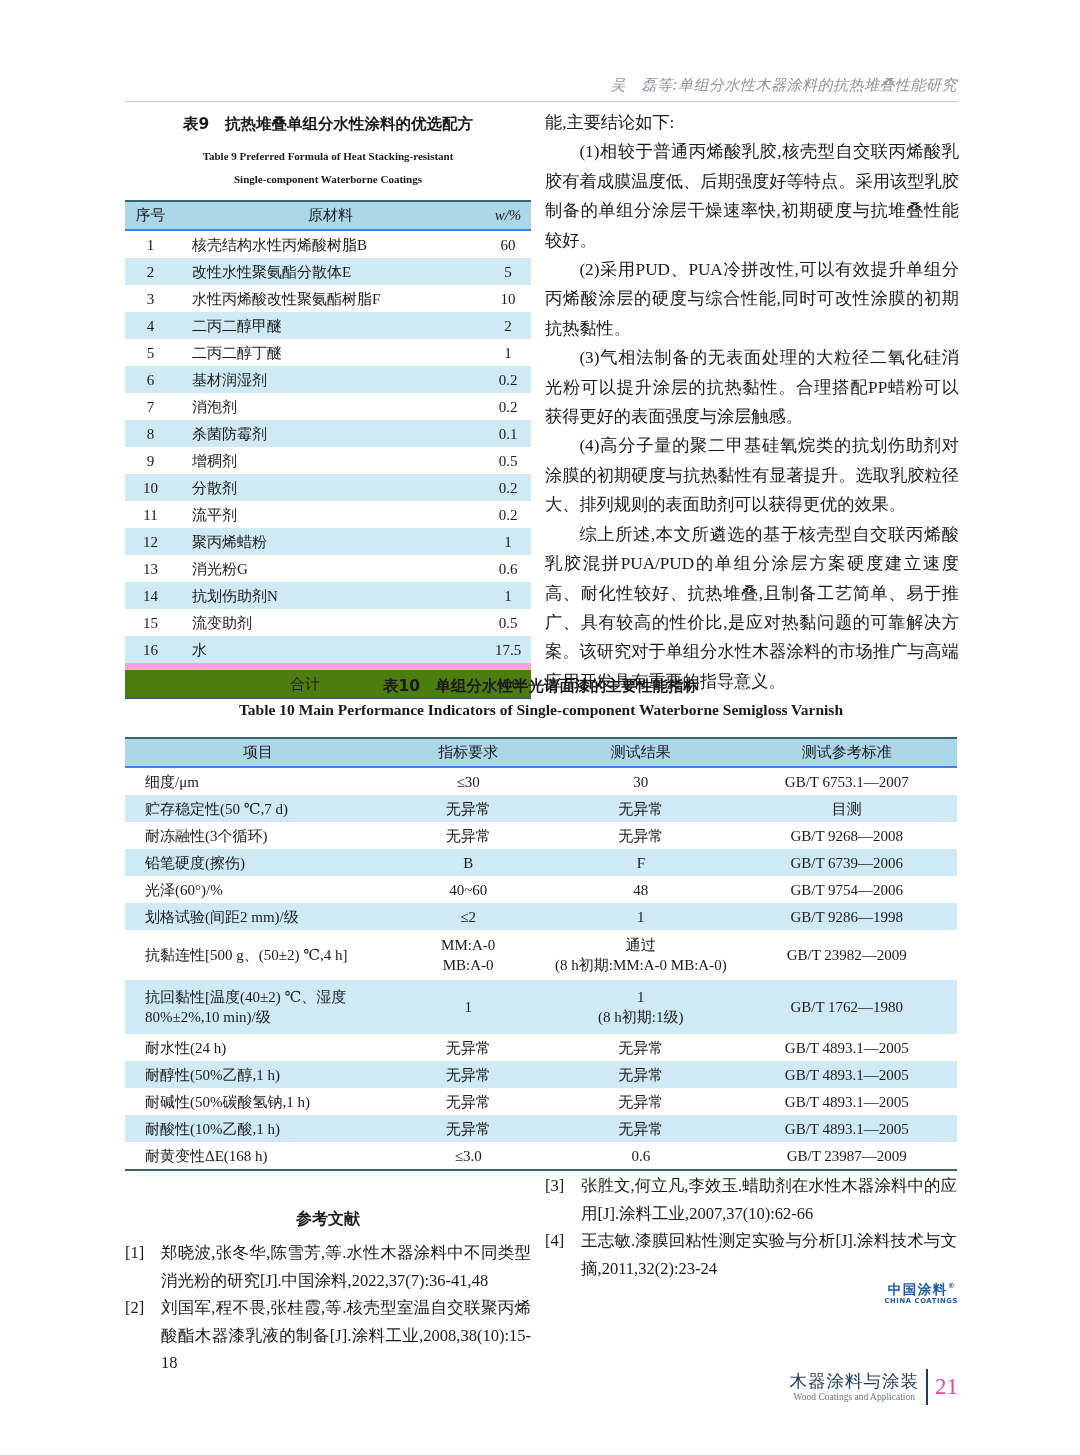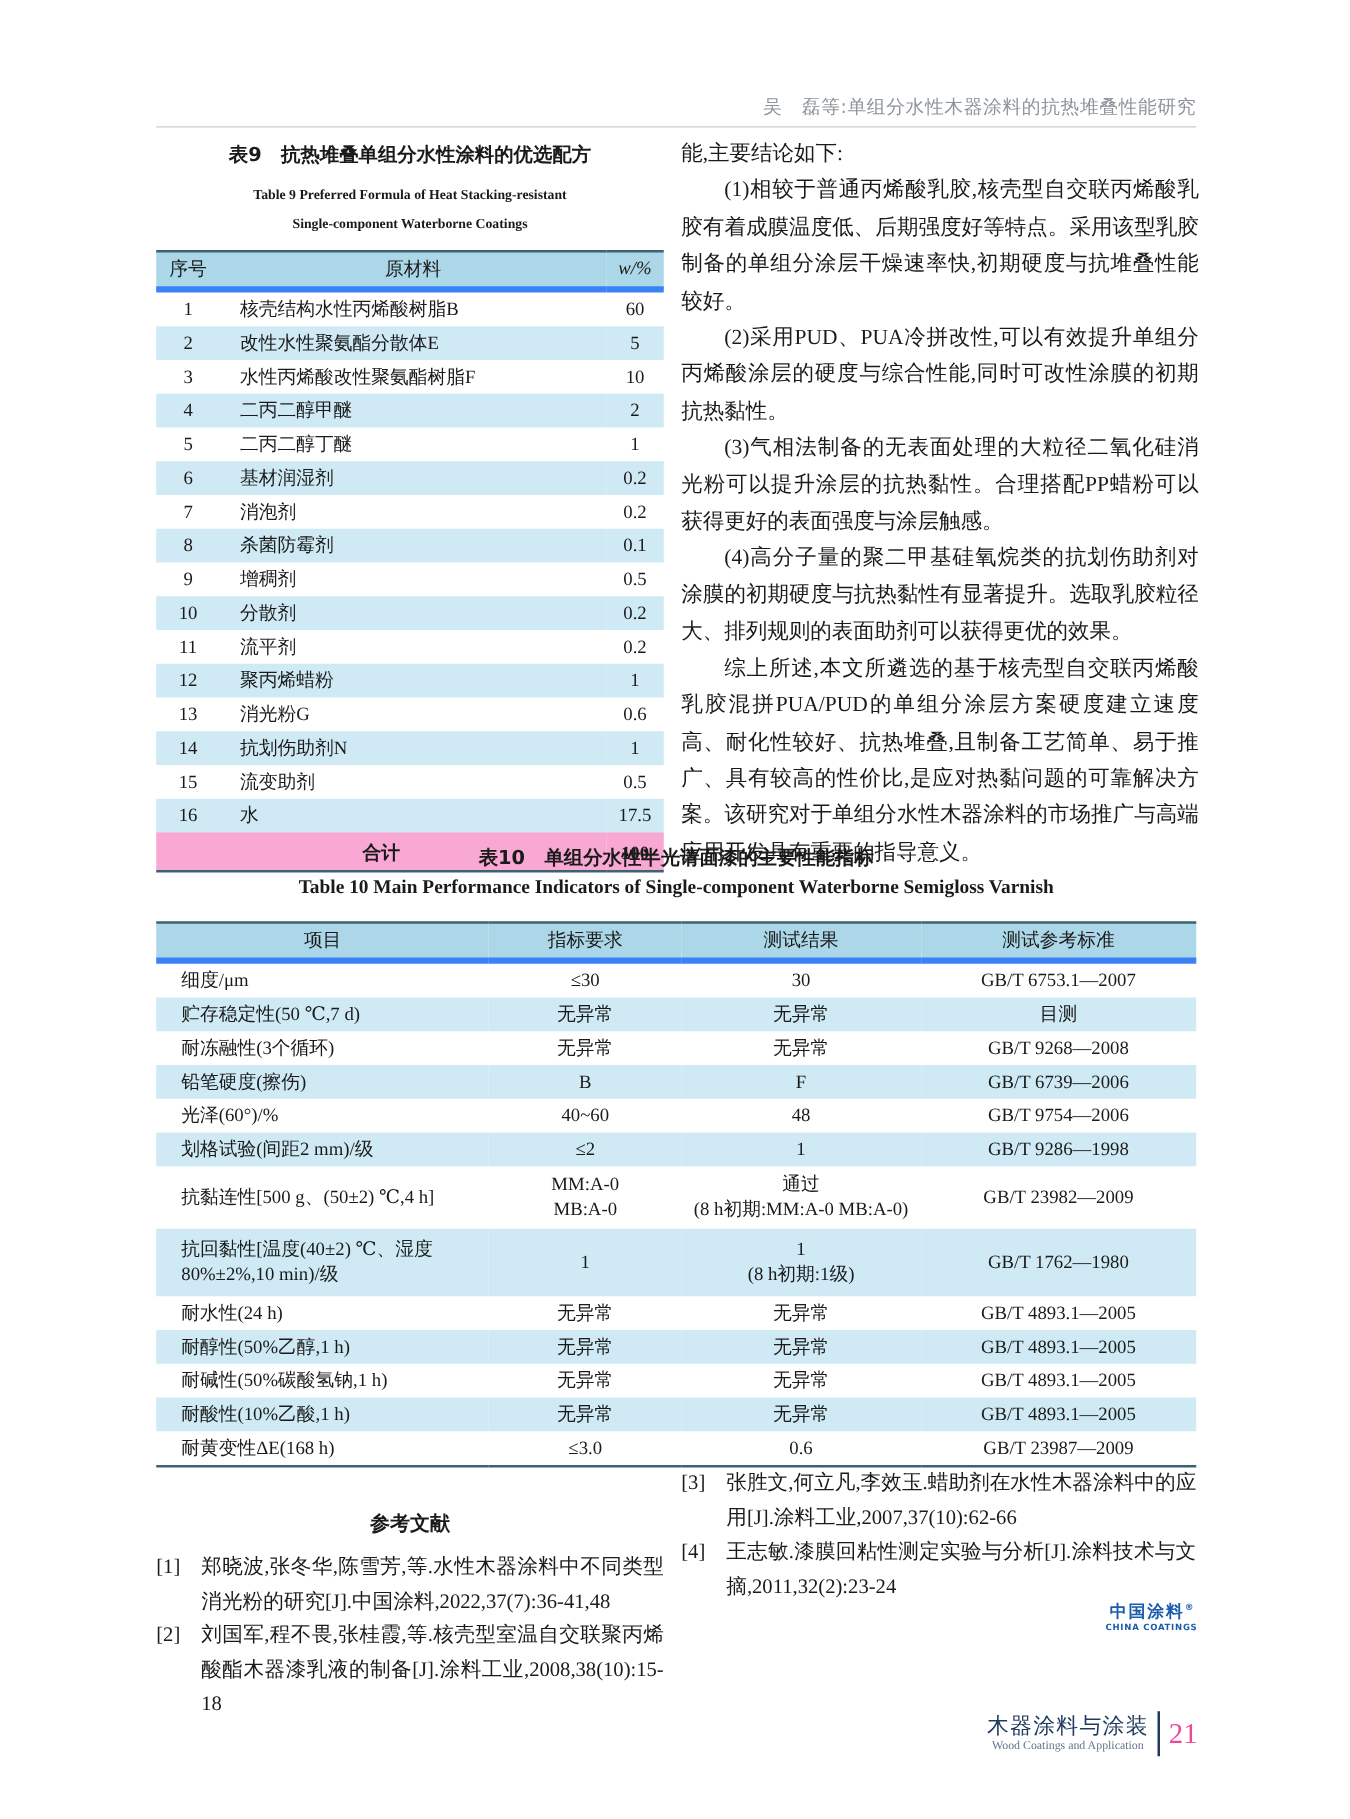--- a/index.html
+++ b/index.html
@@ -1,46 +1,46 @@
 <!DOCTYPE html>
 <html><head>
 <meta charset="utf-8">
 <style>
   html,body{margin:0;padding:0;background:#ffffff;}
   .page{position:relative;width:1080px;height:1455px;background:#ffffff;overflow:hidden;
         font-family:"Liberation Serif","DejaVu Serif",serif;color:#1a1a1a;}
 
   
   .running-title{position:absolute;top:76px;right:123px;font-size:15px;color:#8d949b;
-                 font-family:"DejaVu Sans","Liberation Sans",sans-serif;letter-spacing:.5px;}
+                 font-family:"DejaVu Sans","Liberation Sans",sans-serif;letter-spacing:.5px;font-style:italic;}
   .head-rule{position:absolute;top:101px;left:125px;width:832px;border-top:1px solid #c9ced2;}
 
   
   .left-col{position:absolute;top:112px;left:125px;width:406px;}
   .right-col{position:absolute;top:108px;left:545px;width:414px;
              font-size:17.2px;line-height:29.4px;text-align:justify;}
   .right-col p{margin:0;text-indent:2em;}
   .right-col p.noindent{text-indent:0;}
 
   
   .t9-title-cn{font-family:"DejaVu Sans","Liberation Sans",sans-serif;font-weight:bold;
                font-size:15.5px;text-align:center;margin:2px 0 10px;}
   .t-title-en{font-weight:bold;font-size:11px;line-height:23px;text-align:center;}
 
   
   table.ptable{width:100%;border-collapse:collapse;font-size:15px;
                border-top:2px solid #3c6274;border-bottom:2px solid #3c6274;margin-top:9px;}
   table.ptable th{background:#abd7e8;font-weight:normal;height:27px;
-                  border-bottom:5px solid #3b82f6;padding:0 2px;}
+                  border-bottom:2px solid #3b82f6;padding:0 2px;}
   table.ptable td{height:25px;padding:1px 2px;white-space:pre-line;line-height:20px;}
   table.ptable tbody tr:nth-child(even){background:#cfeaf5;}
   .c{text-align:center;}
   .mat{text-align:left;padding-left:16px !important;}
   .ital{font-style:italic;}
-  #table9 .total-row td{border-top:3px solid #f9a8d4;background:#f9a8d4;font-weight:bold;}
+  #table9 .total-row td{border-top:7px solid #f9a8d4;background:#4d7c0f;}
 
   
   .t10-title-cn{position:absolute;top:676px;left:125px;width:832px;text-align:center;
                 font-family:"DejaVu Sans","Liberation Sans",sans-serif;font-weight:bold;font-size:15.5px;}
   .t10-title-en{position:absolute;top:701px;left:125px;width:832px;text-align:center;
                 font-weight:bold;font-size:15.5px;}
   #table10{position:absolute;top:728px;left:125px;width:832px;}
   #table10 .item{text-align:left;padding-left:20px !important;}
   #table10 tr.tall td{height:48px;}
   #table10 tr.tall2 td{height:52px;}

